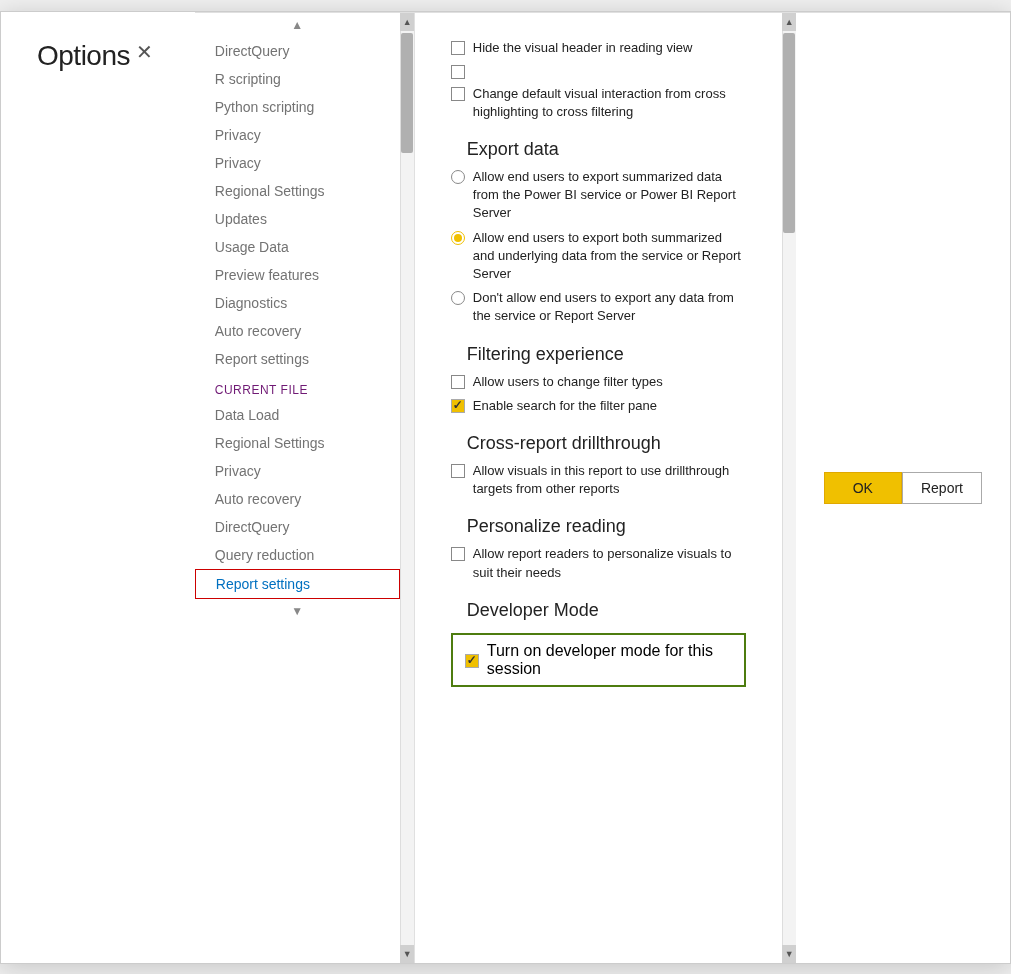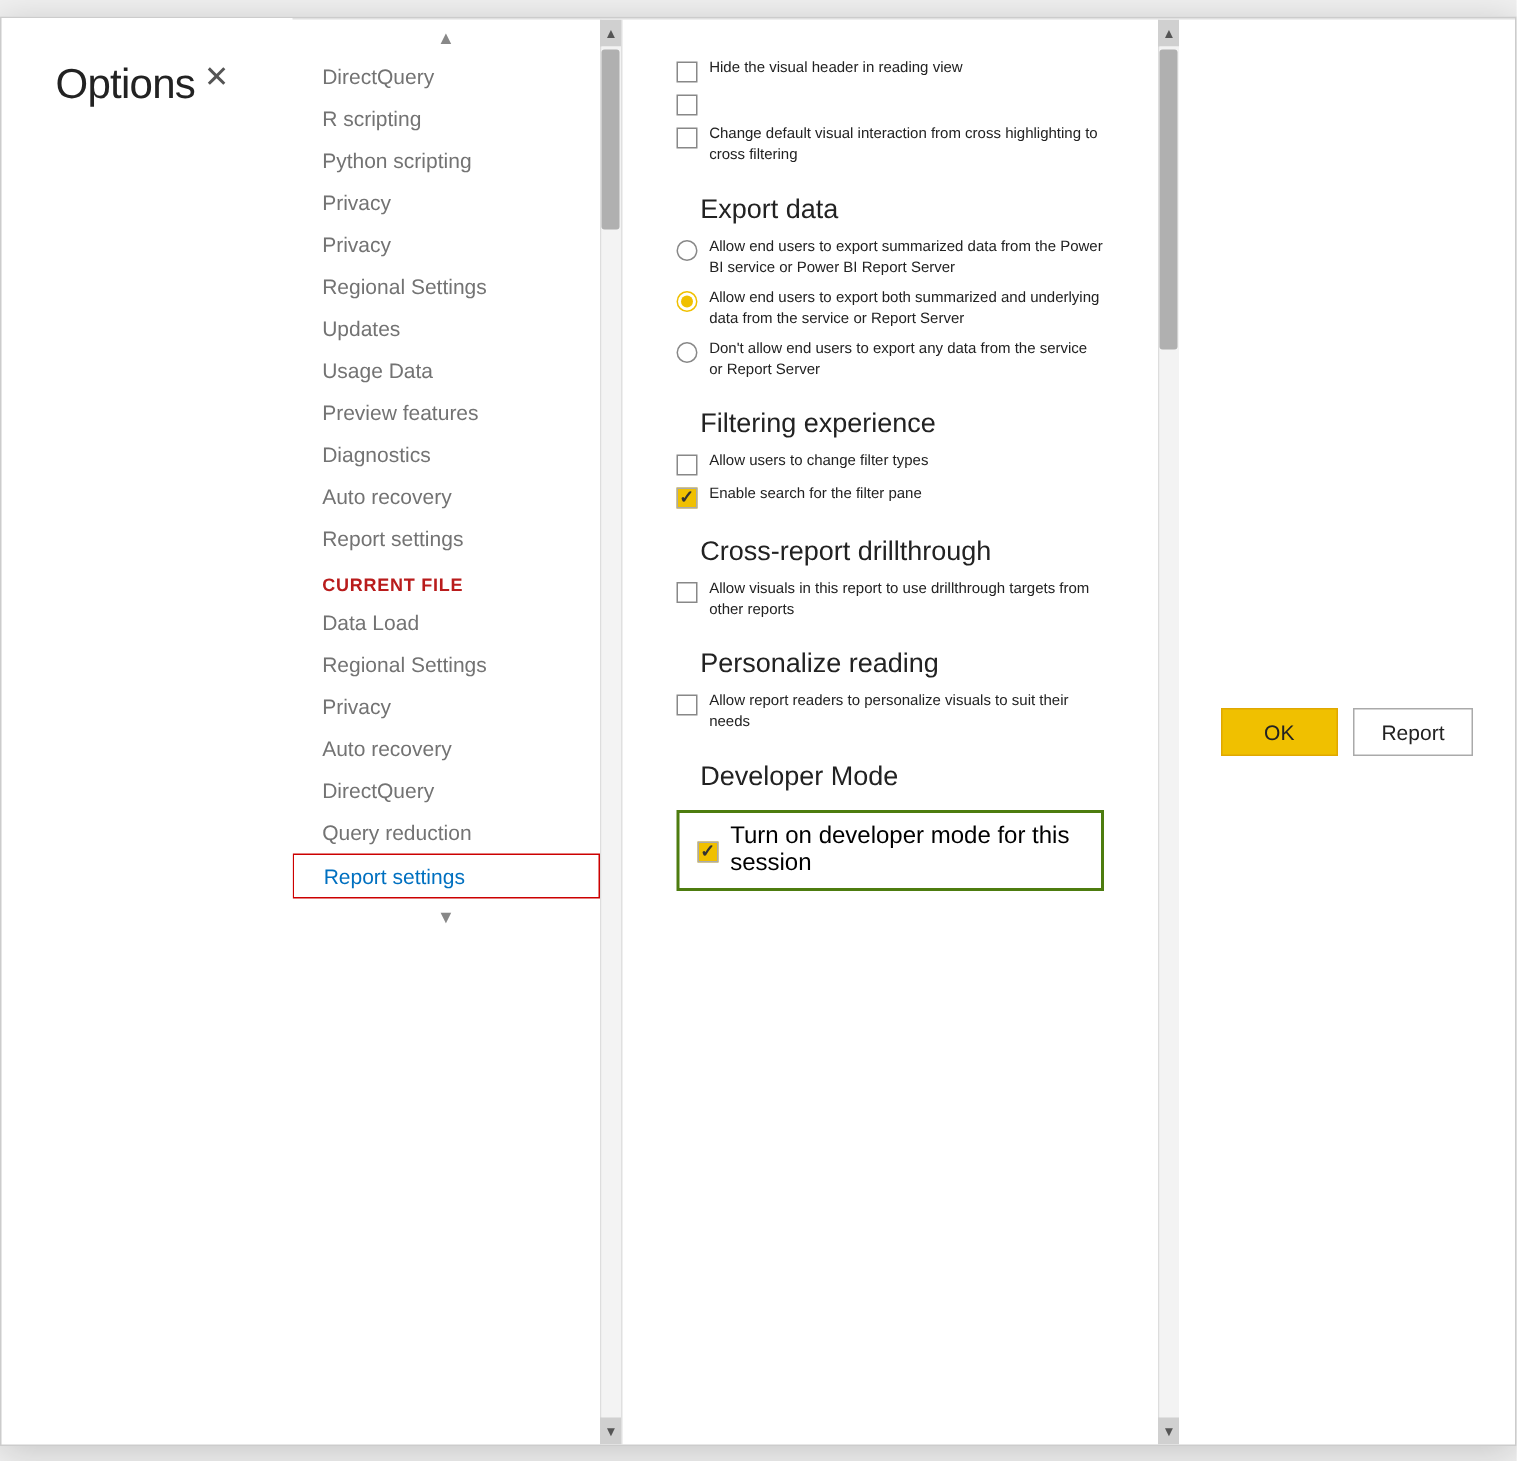--- a/index.html
+++ b/index.html
@@ -53,22 +53,22 @@
       display: flex;
       justify-content: center;
       align-items: center;
       height: 24px;
       color: #888;
       font-size: 12px;
       cursor: pointer;
     }
     .sidebar-section-label {
       font-size: 12px;
-      font-weight: 700;
-      color: #b91c1c;
+      font-weight: 400;
+      color: #701a75;
       padding: 10px 20px 4px 20px;
       letter-spacing: 0.5px;
     }
     .sidebar-item {
       padding: 6px 20px;
       font-size: 14px;
       color: #0070c0;
       cursor: pointer;
       display: flex;
       align-items: center;
@@ -152,33 +152,32 @@
     .section-heading {
       font-size: 18px;
       font-weight: 400;
       color: #222;
       margin: 18px 0 8px 16px;
     }
     .option-row {
       display: flex;
       align-items: flex-start;
       margin: 6px 0;
-      font-size: 10px;
+      font-size: 13px;
       color: #222;
     }
     .option-row label {
       line-height: 1.4;
     }
     .dialog-footer {
       display: flex;
       justify-content: flex-end;
       align-items: center;
       padding: 14px 28px;
       border-top: 1px solid #e0e0e0;
-      gap: 10px;
       flex-shrink: 0;
     }
     .btn-ok {
       background: #f0c000;
       color: #222;
       border: 1px solid #e0a800;
       padding: 7px 28px;
       font-size: 14px;
       cursor: pointer;
       font-family: inherit;

